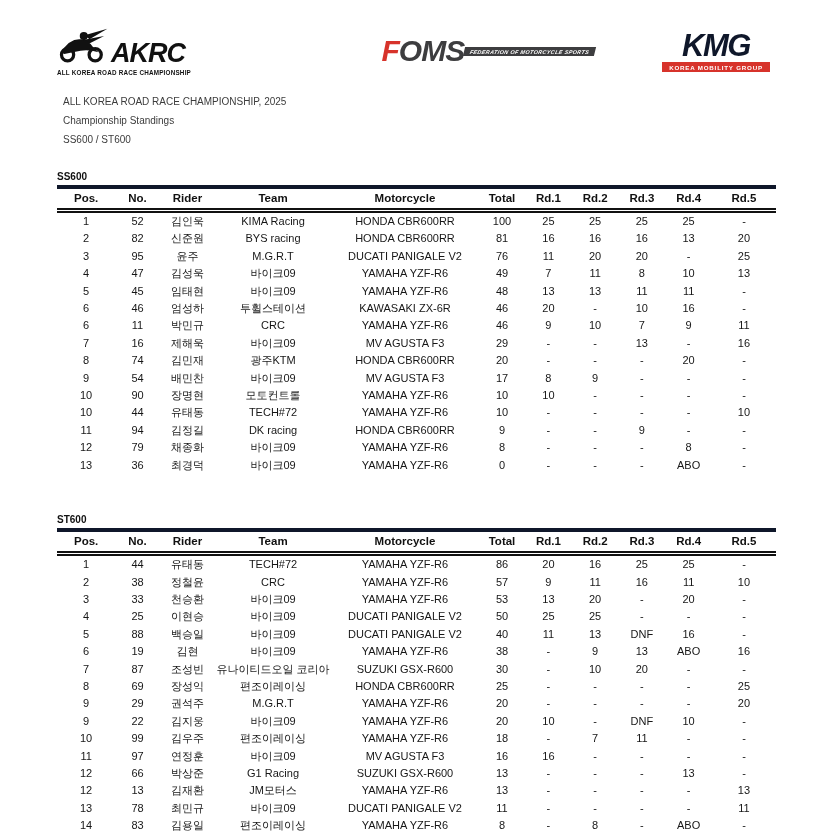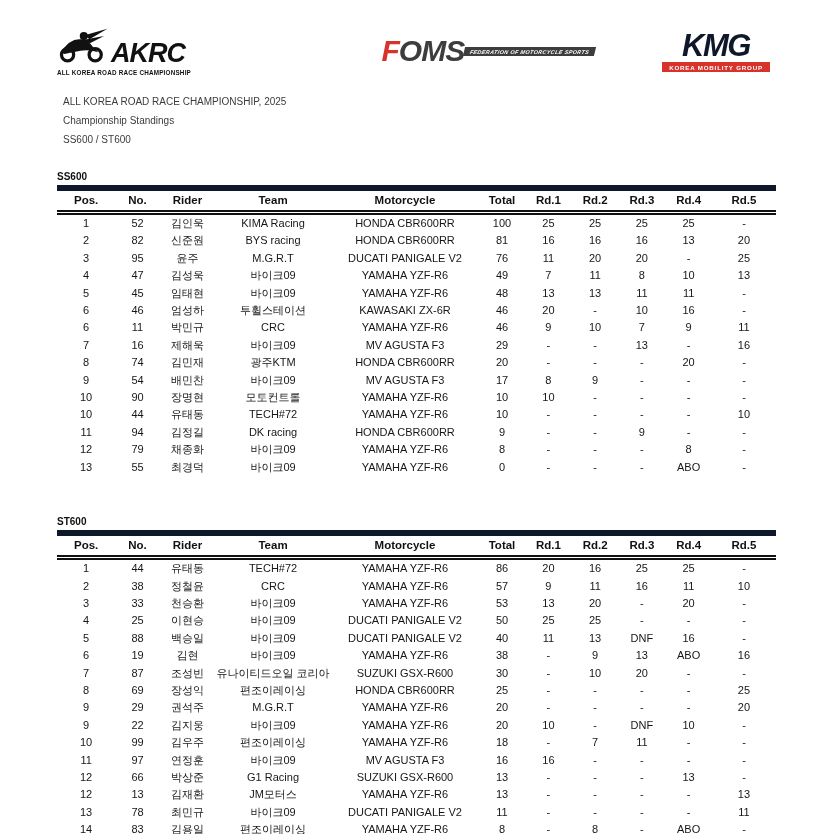--- a/index.html
+++ b/index.html
@@ -23,21 +23,21 @@
   .kmg-bar { background: #d7332b; color: #fff; font-size: 6.2px; font-weight: 700; letter-spacing: 0.8px; padding: 1.5px 7px; margin-top: 1px; white-space: nowrap; }
 
   
   .title-block { margin-top: 14px; margin-left: 6px; color: #3c3c3c; }
   .title-block div { font-size: 10px; line-height: 19px; }
 
   
   .section { margin-top: 22px; }
   .section.second { margin-top: 40px; }
   .table-label { font-size: 10px; font-weight: 700; color: #111; margin-bottom: 3px; }
-  table { width: 100%; border-collapse: collapse; table-layout: fixed; border-top: 6px solid #0f172a; }
+  table { width: 100%; border-collapse: collapse; table-layout: fixed; border-top: 4px solid #0f172a; }
   thead th { font-size: 11.5px; font-weight: 700; color: #111; padding: 3px 0 4px; border-bottom: 5px double #111; text-align: center; }
   tbody td { font-size: 11px; color: #161616; text-align: center; height: 17.4px; padding: 0; line-height: 17.4px; white-space: nowrap; overflow: hidden; }
   
   th:nth-child(1),  td:nth-child(1)  { width: 8.1%; }
   th:nth-child(2),  td:nth-child(2)  { width: 6.2%; }
   th:nth-child(3),  td:nth-child(3)  { width: 7.7%; }
   th:nth-child(4),  td:nth-child(4)  { width: 16.1%; }
   th:nth-child(5),  td:nth-child(5)  { width: 20.6%; }
   th:nth-child(6),  td:nth-child(6)  { width: 6.4%; }
   th:nth-child(7),  td:nth-child(7)  { width: 6.5%; }
@@ -286,21 +286,21 @@
             <td>YAMAHA YZF-R6</td>
             <td>8</td>
             <td>-</td>
             <td>-</td>
             <td>-</td>
             <td>8</td>
             <td>-</td>
           </tr>
           <tr>
             <td>13</td>
-            <td>55</td>
+            <td>36</td>
             <td>최경덕</td>
             <td>바이크09</td>
             <td>YAMAHA YZF-R6</td>
             <td>0</td>
             <td>-</td>
             <td>-</td>
             <td>-</td>
             <td>ABO</td>
             <td>-</td>
           </tr>

